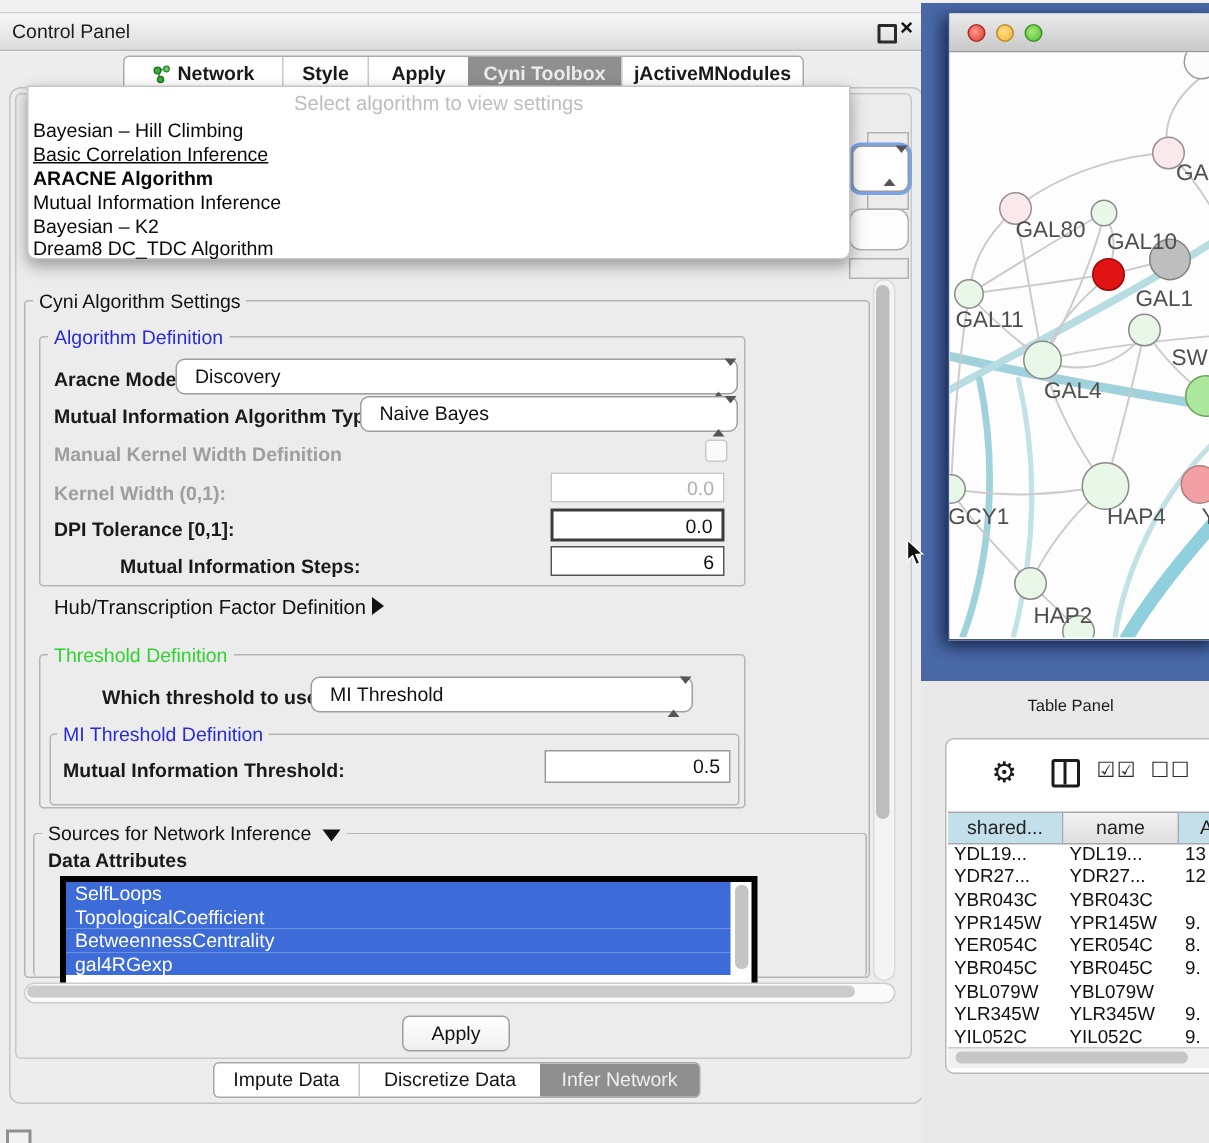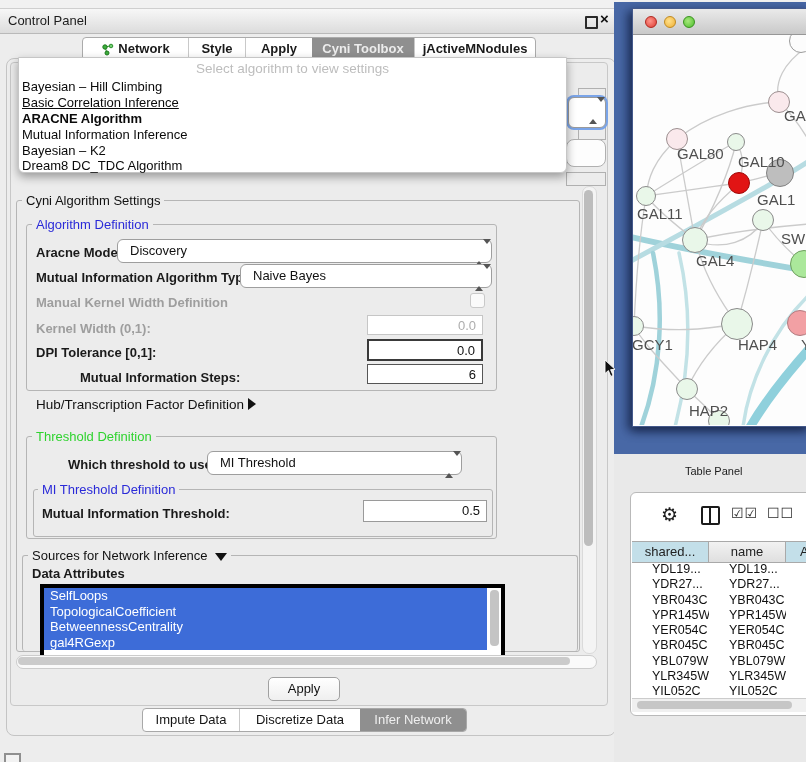--- a/index.html
+++ b/index.html
@@ -98,21 +98,21 @@
   .splitic:before{content:"";position:absolute;left:6px;top:0;width:2px;height:15px;background:#1B1B1B;}
   .cbpair{position:absolute;top:4px;font-size:14px;color:#2B2B2B;letter-spacing:1px;}
   .tp-header{position:absolute;left:1px;top:48px;width:199px;height:20px;display:flex;
     border-top:1px solid #A9A9A9;border-bottom:1px solid #A9A9A9;}
   .hcell{height:20px;line-height:20px;font-size:13px;color:#222;text-align:center;
     border-right:1px solid #A9A9A9;box-sizing:border-box;}
   .hcell.blue{background:#C3DFE9;}
   .hcell.plain2{background:linear-gradient(#F2F2F2,#DFDFDF);}
   .tp-rows{position:absolute;left:1px;top:69px;width:199px;height:134px;overflow:hidden;}
   .trow{display:flex;height:15.3px;}
-  .tcell{font-size:12.5px;color:#111;padding-left:20px;box-sizing:border-box;white-space:nowrap;overflow:hidden;}
+  .tcell{font-size:12.5px;color:#111;padding-left:4px;box-sizing:border-box;white-space:nowrap;overflow:hidden;}
   .tp-hscroll{position:absolute;left:1px;top:205px;width:199px;height:13px;background:#F0F0F0;border-top:1px solid #CCC;}
   .tp-hthumb{position:absolute;left:5px;top:2px;width:155px;height:8px;background:#C6C6C6;border-radius:4px;}
   
   .cursor{z-index:99;}
   .partialsq{left:4px;top:753px;width:13px;height:12px;border:2px solid #8F8F8F;background:#F2F2F2;}
   .fragbox{position:absolute;border:1px solid #B0B0B0;background:transparent;}
   .fragcombo{position:absolute;background:#FFF;border:1px solid #9A9A9A;border-radius:6px;
     box-shadow:0 0 0 2px #7AA4E8;}
 </style>
 </head>

